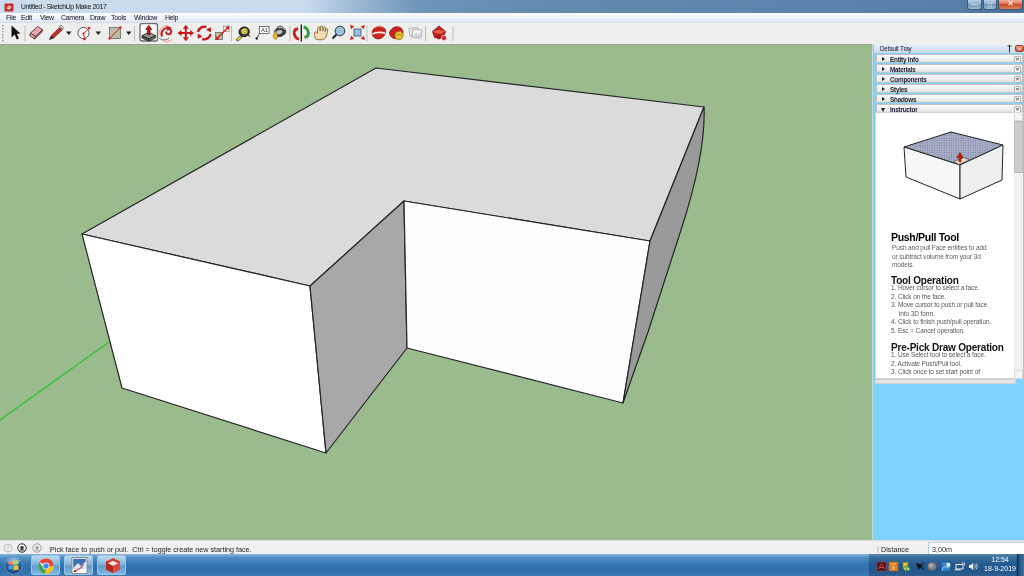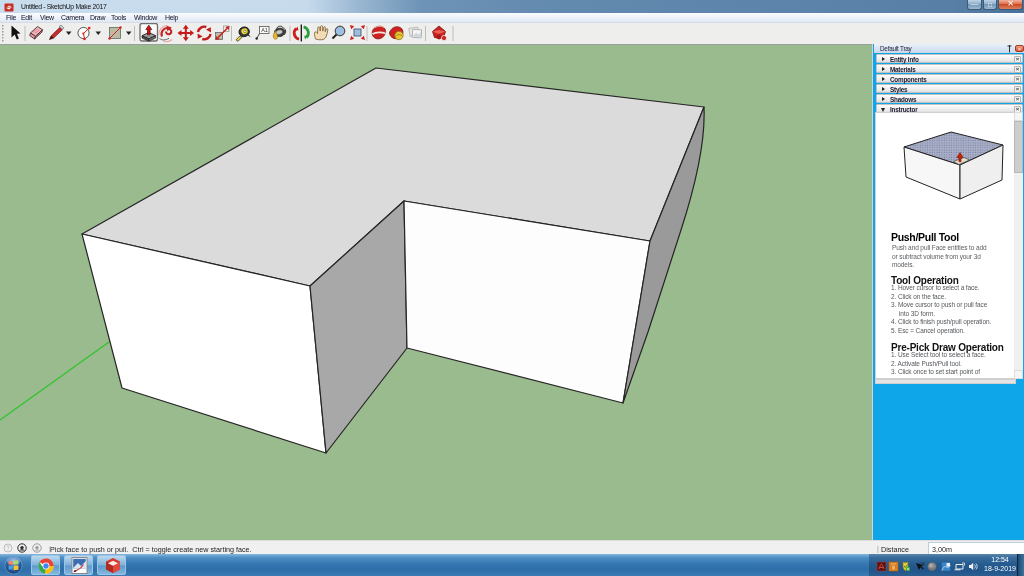--- a/index.html
+++ b/index.html
@@ -25,21 +25,21 @@
 #menubar span { position:absolute; top:1px; }
 
 
 #toolbar { position:absolute; left:0; top:23px; width:1024px; height:22px;
   background:#eeefed; border-bottom:1px solid #9aa09a; }
 
 
 #canvas { position:absolute; left:0; top:45px; }
 
 
-#tray { position:absolute; left:872px; top:44px; width:152px; height:496px; background:#0ea5e9; border-left:1px solid #cfd4da; }
+#tray { position:absolute; left:872px; top:44px; width:152px; height:496px; background:#7dd3fc; border-left:1px solid #cfd4da; }
 #trayhdr { position:absolute; left:1px; top:0px; width:151px; height:9px;
   background:linear-gradient(180deg,#e9f1fa,#c9d8ea); font-size:6.3px; color:#1a1a30; letter-spacing:-0.2px; }
 #trayhdr .t { position:absolute; left:6px; top:1px; }
 .sectbar { position:absolute; left:3px; width:147px; height:9px;
   background:linear-gradient(180deg,#fcfcfc,#e9e9e9 80%,#dcdcdc); border:1px solid #c2c2c2; border-radius:1px;
   font-size:6.3px; font-weight:bold; color:#1a1a30; letter-spacing:-0.2px; }
 .sectbar .arr { position:absolute; left:5px; top:2px; width:0; height:0; border-left:3.4px solid #222; border-top:2.2px solid transparent; border-bottom:2.2px solid transparent; }
 .sectbar .arrd { position:absolute; left:4px; top:2.5px; width:0; height:0; border-top:4px solid #222; border-left:2.6px solid transparent; border-right:2.6px solid transparent; }
 .sectbar .lbl { position:absolute; left:13px; top:0.5px; }
 .sectbar .xb { position:absolute; right:1px; top:0.5px; width:7px; height:7px; border:1px solid #b5b5b5; border-radius:1px; background:#f2f2f2; font-size:6px; color:#444; text-align:center; line-height:5px; }

